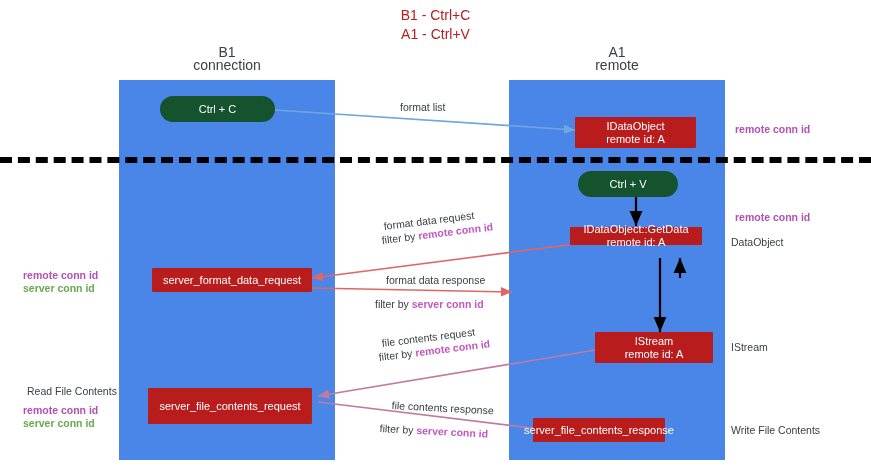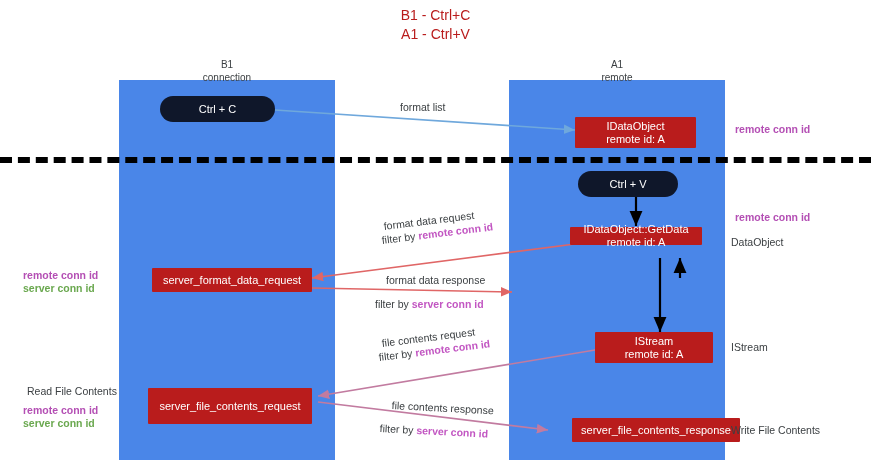--- a/index.html
+++ b/index.html
@@ -9,31 +9,31 @@
     font-family:"Liberation Sans", sans-serif;
     color:#3c4043;
     overflow:hidden;
     position:relative;
   }
   #stage{position:absolute;left:0;top:0;width:871px;height:467px;}
   svg#wires{position:absolute;left:0;top:0;width:871px;height:467px;pointer-events:none;}
 
   .lane{position:absolute;background:#4a86e8;}
   .lane-title{
-    position:absolute;text-align:center;font-size:10px;line-height:13px;
-    color:#3c4043;white-space:pre-line;margin-top:12px;
+    position:absolute;text-align:center;font-size:14px;line-height:13px;
+    color:#3c4043;white-space:pre-line;
   }
 
   .node{
     position:absolute;border-radius:1px;
     display:flex;align-items:center;justify-content:center;
     text-align:center;color:#ffffff;font-size:11px;line-height:13px;
     box-sizing:border-box;padding:2px 4px;white-space:pre-line;
   }
-  .node.green{background:#0f172a;border-radius:13px;}
+  .node.green{background:#14532d;border-radius:13px;}
   .node.orange{background:#b91c1c;}
 
   .edge-label{
     position:absolute;font-size:10.5px;line-height:13px;color:#3c4043;
     white-space:nowrap;
   }
   .kw-remote{color:#c256c2;font-weight:bold;}
   .kw-server{color:#c256c2;font-weight:bold;}
 
   .side-note{position:absolute;font-size:10.5px;line-height:13px;white-space:pre-line;}
@@ -113,21 +113,21 @@
 remote id: A</div>
 
   <div class="node orange" style="left:152px;top:268px;width:160px;height:24px;">server_format_data_request</div>
 
 
   <div class="node orange" style="left:595px;top:332px;width:118px;height:31px;">IStream
 remote id: A</div>
 
   <div class="node orange" style="left:148px;top:388px;width:164px;height:36px;text-align:center;">server_file_contents_request</div>
 
-  <div class="node orange" style="left:572px;top:418px;width:168px;height:24px;">server_file_contents_response</div>
+  <div class="node orange" style="left:533px;top:418px;width:132px;height:24px;">server_file_contents_response</div>
 
   <div class="edge-label" style="left:400px;top:101px;">format list</div>
 
   <div class="edge-label" style="left:383px;top:220px;transform:rotate(-7deg);transform-origin:left top;">
     <span>format data request</span>
   </div>
   <div class="edge-label" style="left:381px;top:234px;transform:rotate(-7deg);transform-origin:left top;">
     <span>filter by </span><span class="kw-remote">remote conn id</span>
   </div>
 

